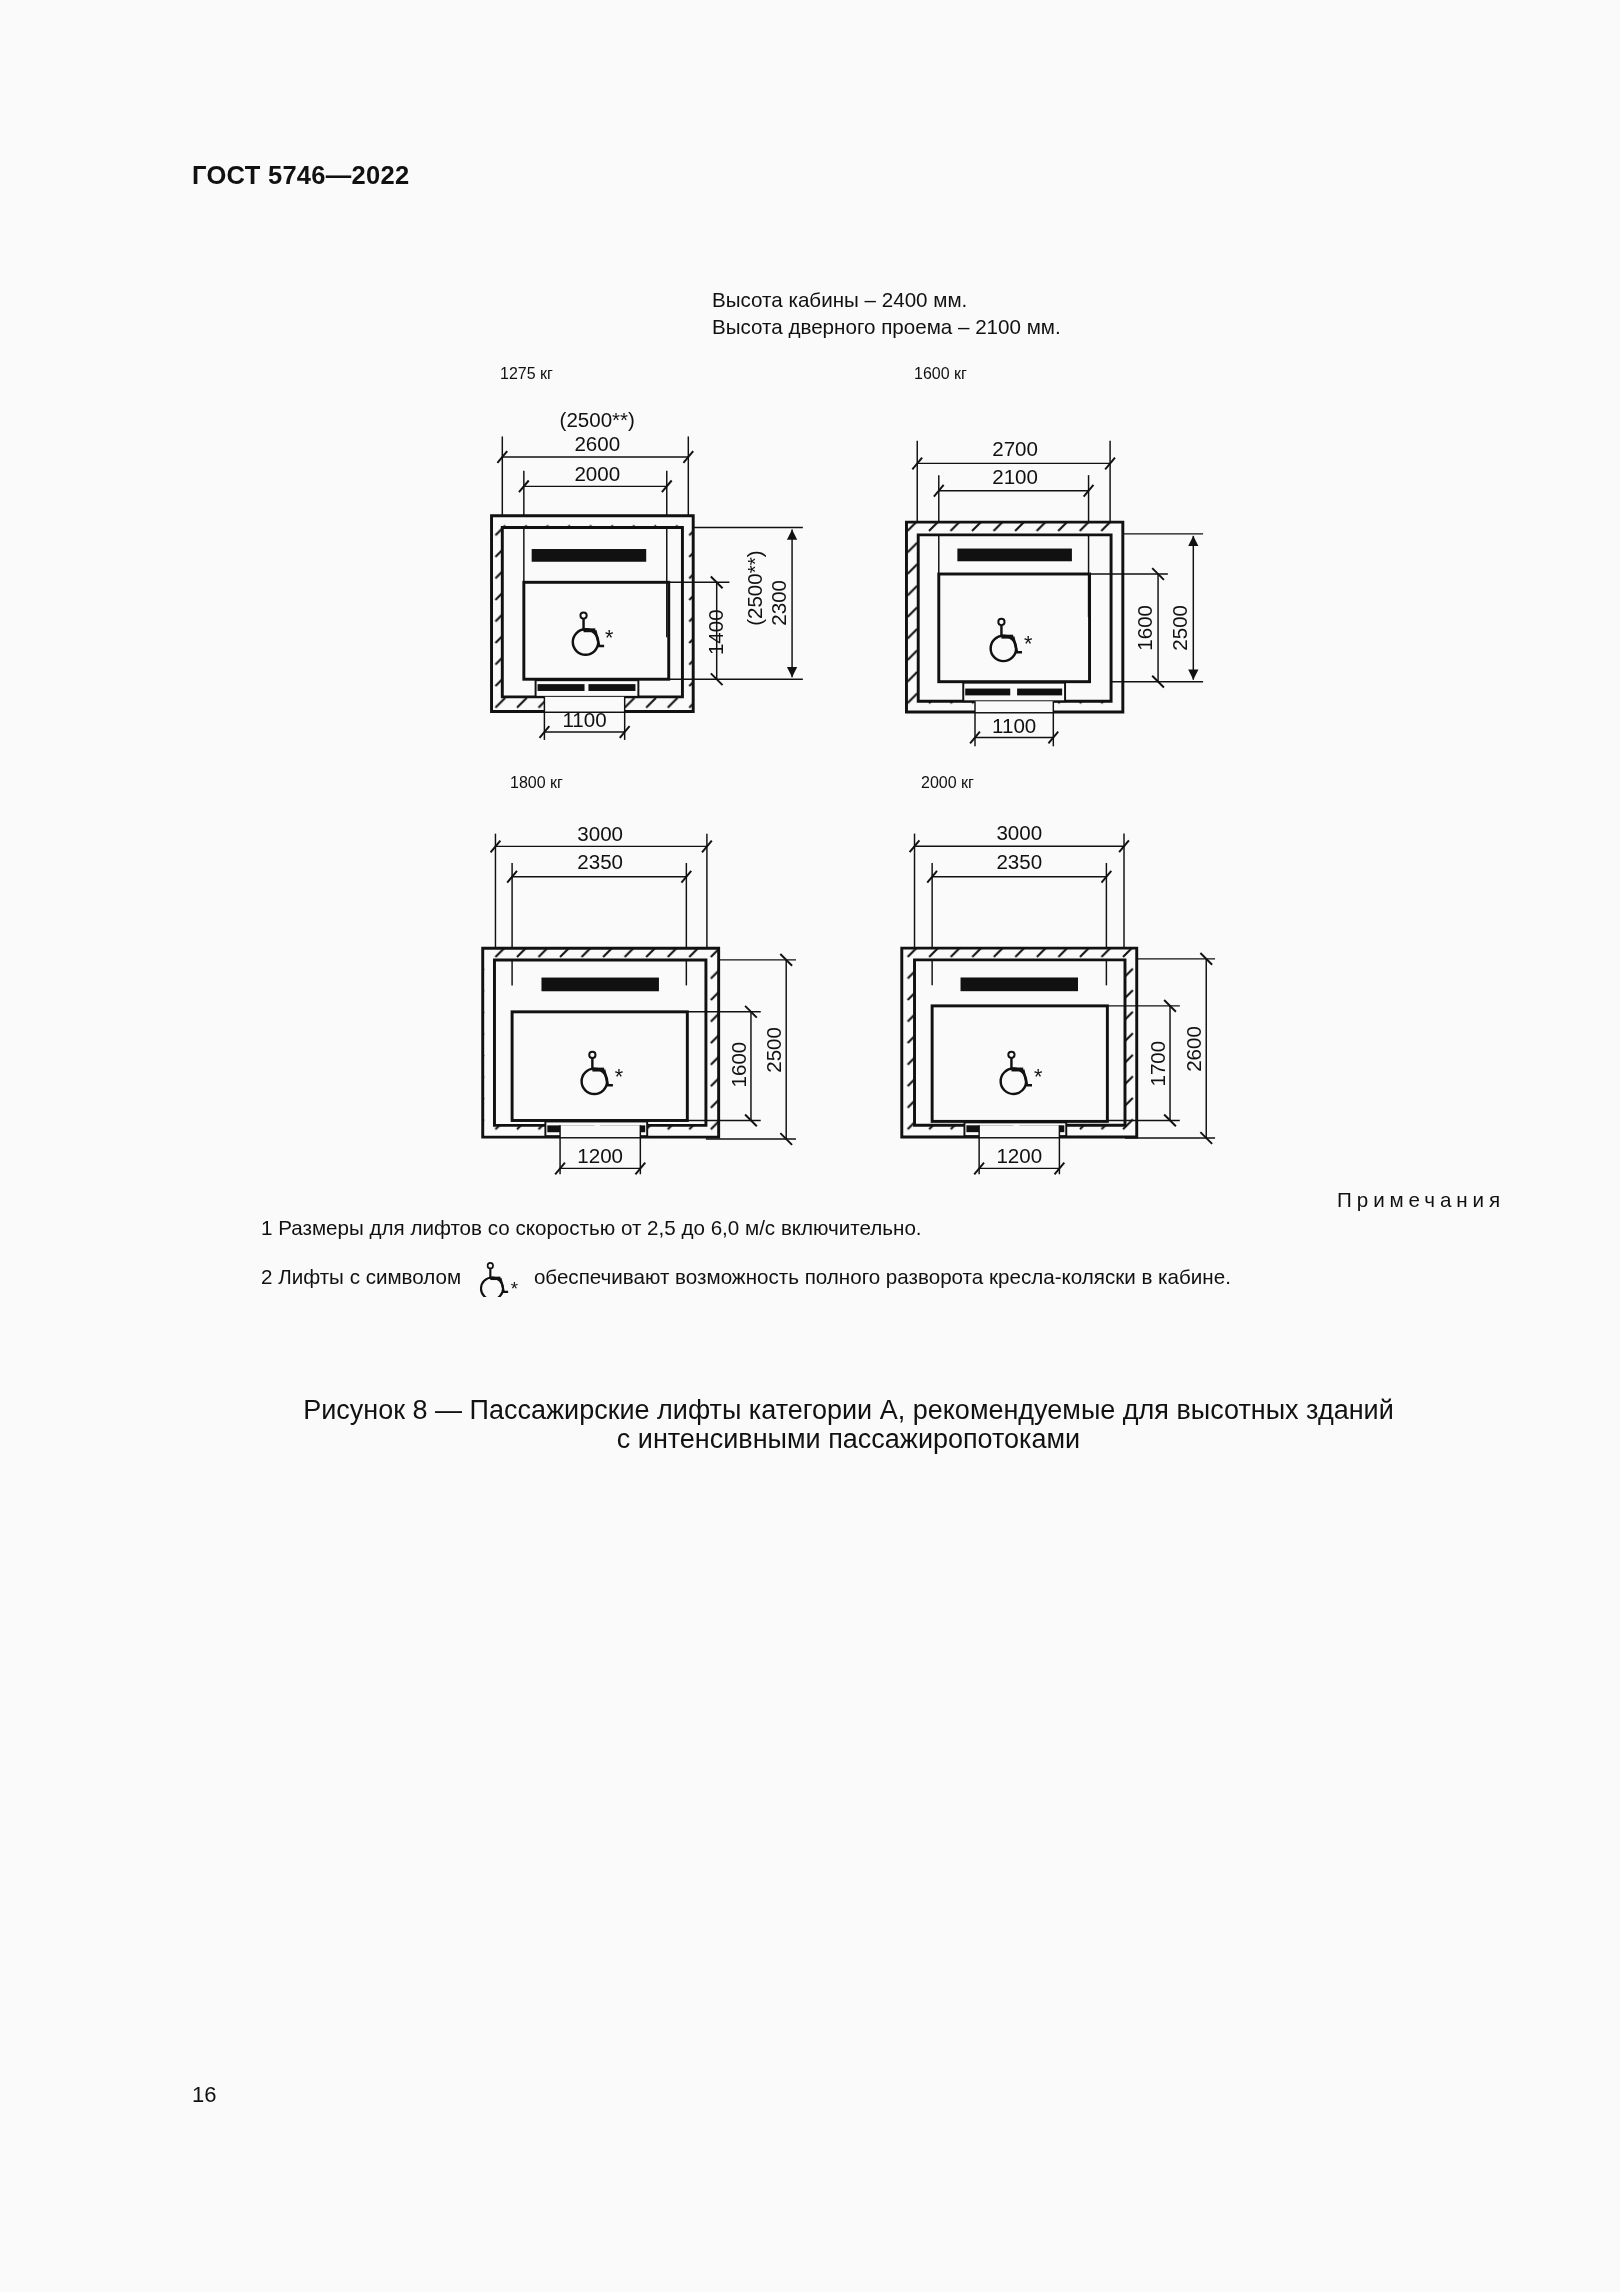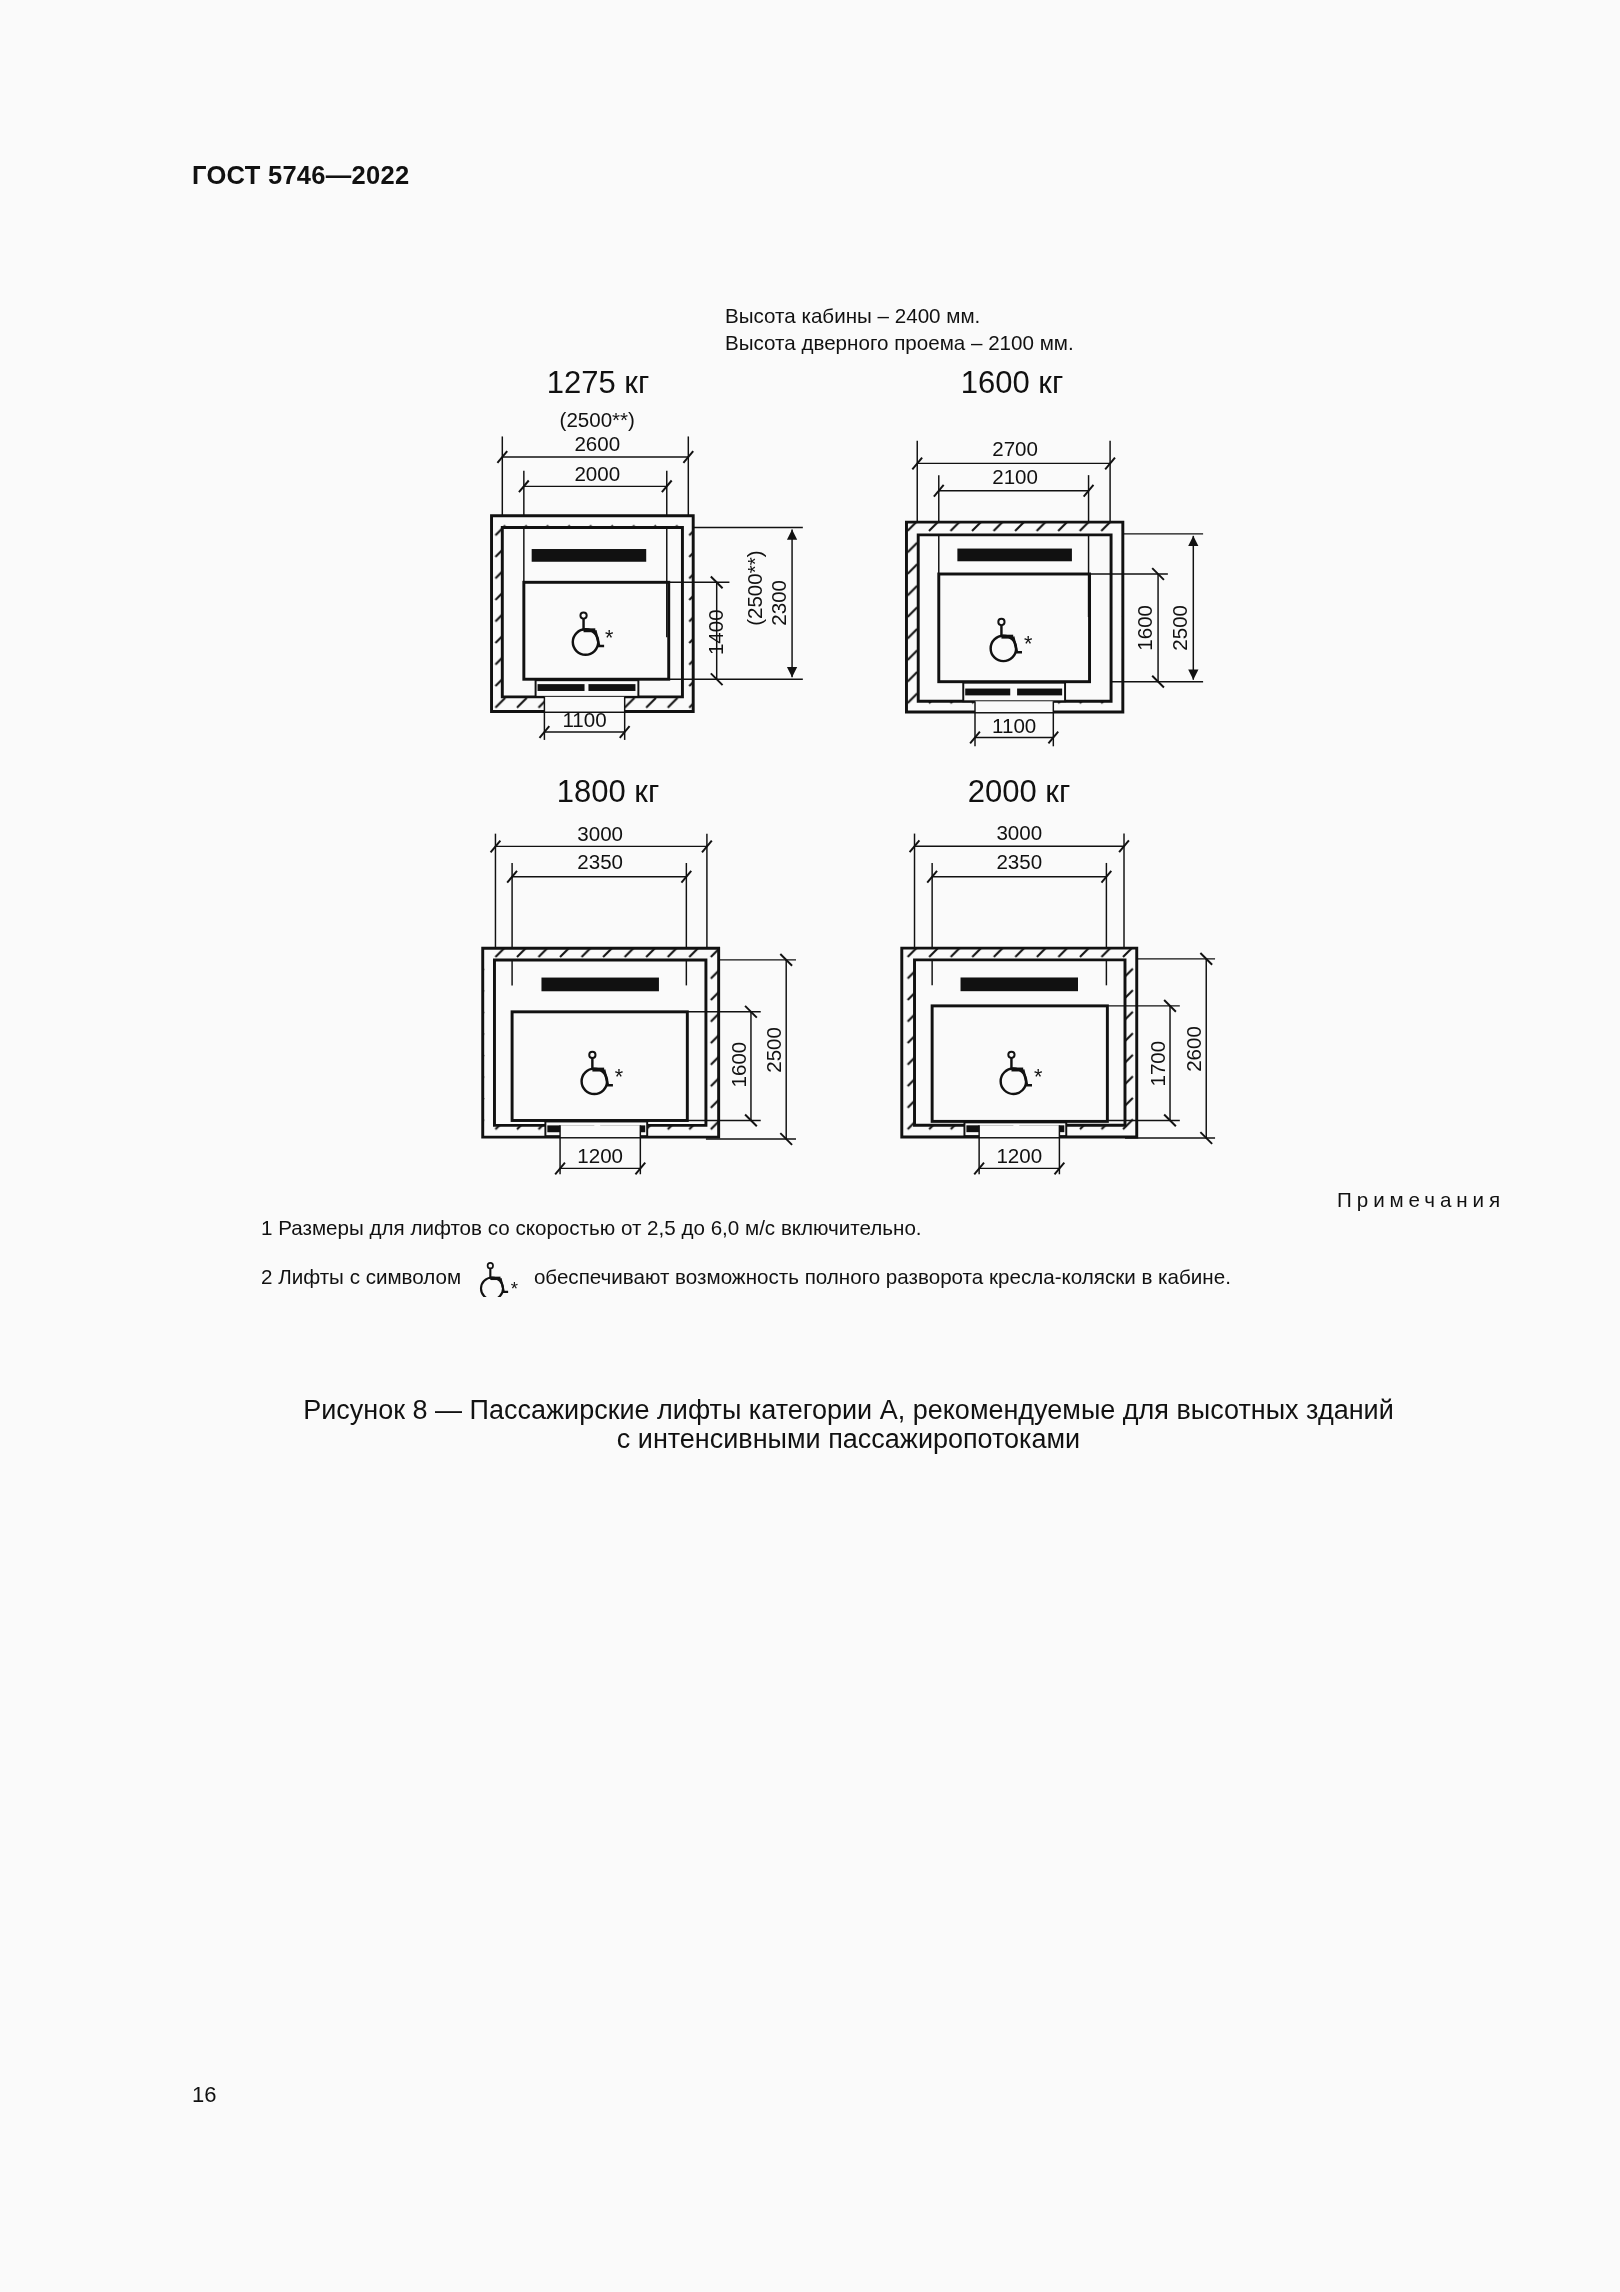--- a/index.html
+++ b/index.html
@@ -1,21 +1,21 @@
 <!DOCTYPE html>
 <html><head>
 <meta charset="utf-8">
 <style>
   html, body { margin:0; padding:0; background:#fafafa; }
   body { width:1620px; height:2293px; position:relative; font-family:"Liberation Sans", sans-serif; color:#111; overflow:hidden; }
   .hdr { position:absolute; left:192px; top:161px; font-size:25.5px; font-weight:bold; letter-spacing:0.3px; }
-  .heights { position:absolute; left:712px; top:302px; font-size:20.6px; line-height:27.4px;margin-left:13px; }
+  .heights { position:absolute; left:712px; top:286px; font-size:20.6px; line-height:27.4px; }
   .fig { position:absolute; }
   .fig svg { overflow:visible; }
-  .cap { position:absolute; font-size:31px; text-align:center; width:196px; }
+  .cap { position:absolute; font-size:16px; text-align:left; width:196px; }
   .notes { position:absolute; left:192px; top:1186px; width:1313px; font-size:20.6px; line-height:28px; }
   .notes .ttl { letter-spacing:4.9px; margin-left:69px;text-align:right; }
   .notes .ln { text-indent:69px; text-align:justify; }
   .notes .l1 { margin-left:69px; }
   .notes .l2 { margin-left:69px; margin-top:15.7px; display:flex; align-items:center;text-align:center; }
   .notes .l2 svg { margin:0 5.9px 0 11.8px; }
   .figcap { position:absolute; left:192px; width:1313px; top:1396px; text-align:center; font-size:27px; line-height:29px; }
   .pnum { position:absolute; left:192px; top:2082px; font-size:22px; }
   svg text { font-family:"Liberation Sans", sans-serif; fill:#111; }
 </style>

